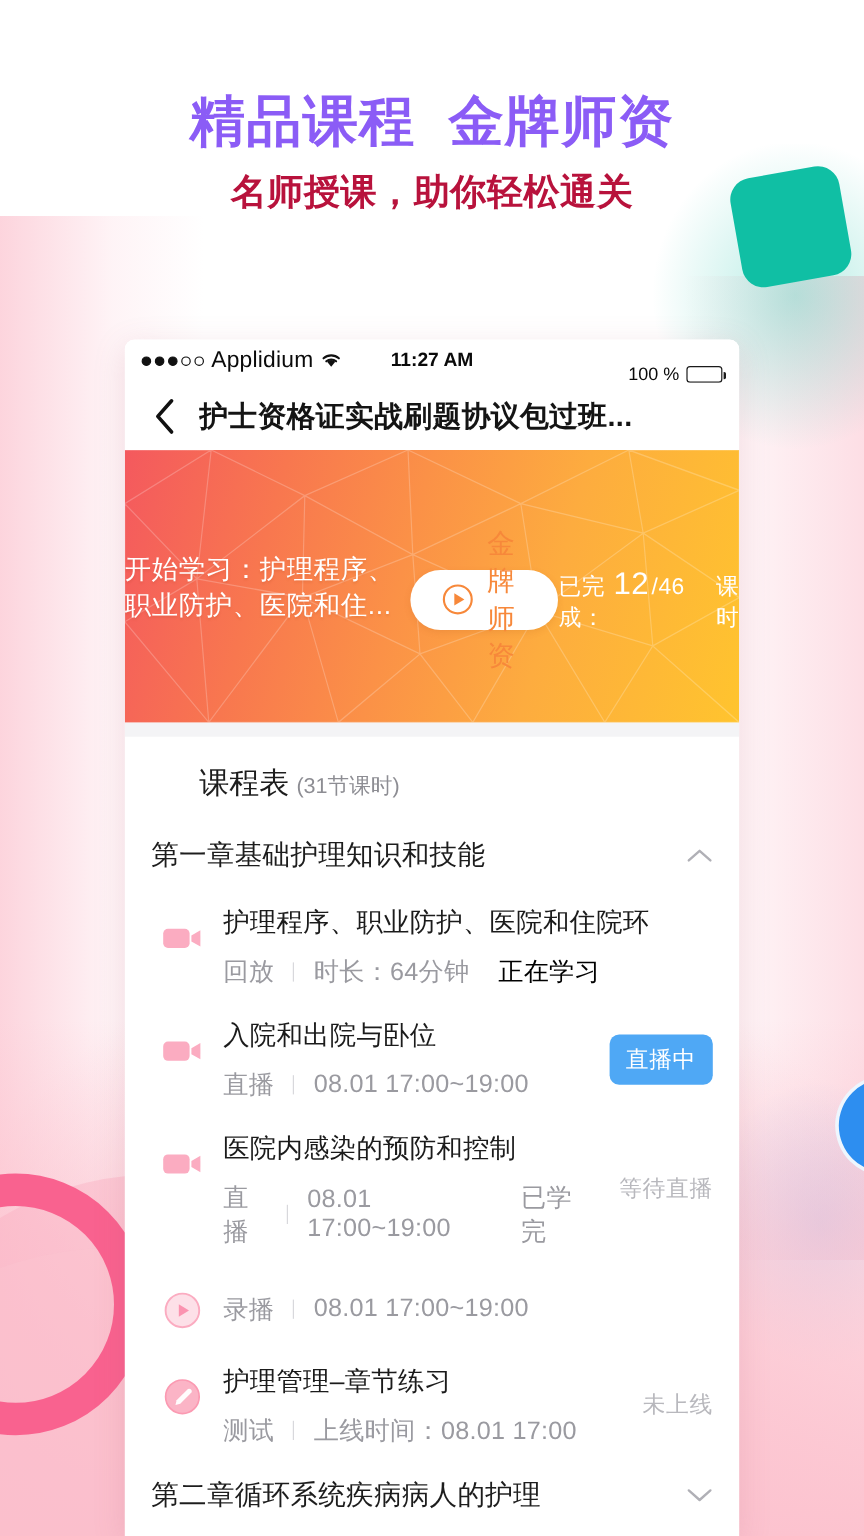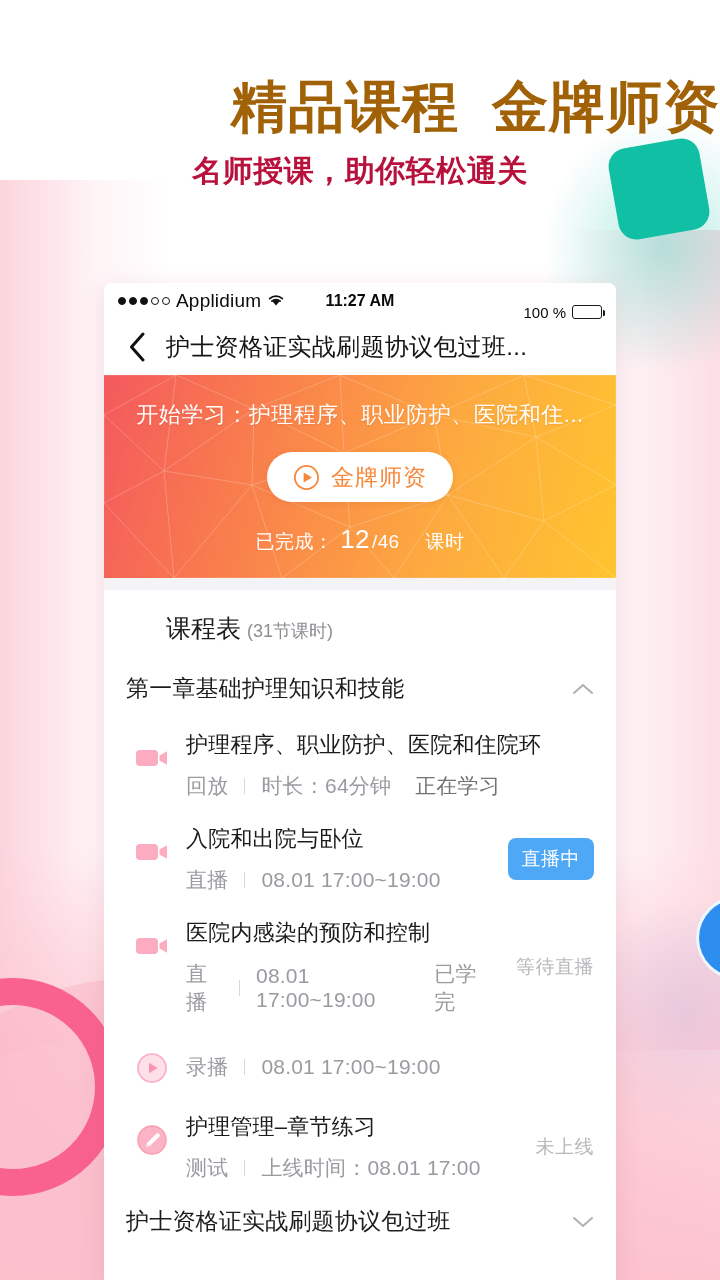--- a/index.html
+++ b/index.html
@@ -105,27 +105,26 @@
   }
 
   
   .headline-wrap {
     position: absolute;
     left: 0; right: 0; top: 76px;
     text-align: center;
     z-index: 5;
   }
   .headline {
-    font-size: 56px;
+    font-size: 46px;
     font-weight: bold;
-    color: #a16207;
+    color: #8b5cf6;
     letter-spacing: 1px;
     line-height: 1.12;
     white-space: pre;
-    text-align: right;
   }
   .subheadline {
     margin-top: 12px;
     font-size: 30px;
     font-weight: bold;
     color: #b8123c;
     letter-spacing: 0.5px;
   }
 
   
@@ -188,30 +187,30 @@
   .nav-back svg { display: block; }
   .nav-title {
     position: absolute;
     left: 62px; right: 20px;
     text-align: left;
     font-size: 24px;
     color: #141414;
     letter-spacing: 0.3px;
     white-space: nowrap;
     overflow: hidden;
+    font-weight: bold;
   }
 
   
   .banner {
     position: relative;
-    height: 203px;
+    height: 227px;
     background: linear-gradient(105deg, #f4595e 0%, #f8774f 24%, #fb9147 45%, #fdac3f 68%, #ffc42e 100%);
     overflow: hidden;
     display: flex;
-    flex-direction: column;
     align-items: center;
     justify-content: center;
   }
   .banner svg.poly { position: absolute; inset: 0; width: 100%; height: 100%; }
   .banner-line {
     position: relative;
     z-index: 2;
     color: #ffffff;
     font-size: 22px;
     letter-spacing: 0.5px;
@@ -306,21 +305,21 @@
     color: #9a9aa0;
     letter-spacing: 0.2px;
   }
   .meta-sep {
     display: inline-block;
     width: 1px; height: 16px;
     background: #d8d8dc;
     margin: 0 16px;
   }
   .meta-gap { display: inline-block; width: 24px; }
-  .meta-learning { color: #737373; }
+  .meta-learning { color: #000000; }
   .meta-done { color: #9a9aa0; }
 
   .lesson-right {
     flex: 0 0 auto;
     display: flex;
     align-items: center;
     align-self: center;
     padding-left: 10px;
   }
   .badge-live {
@@ -535,21 +534,21 @@
                 <span>测试</span>
                 <span class="meta-sep"></span>
                 <span>上线时间：08.01 17:00</span>
               </div>
             </div>
             <div class="lesson-right">
               <span class="badge-muted">未上线</span>
             </div>
           </div>
           <div class="chapter">
-            <div class="chapter-title">护士资格证实战刷题协议包过班</div>
+            <div class="chapter-title">第二章循环系统疾病病人的护理</div>
             <span class="chev"><svg width="22" height="14" viewBox="0 0 22 14">
                 <path d="M2 3 L11 11 L20 3" stroke="#b0b0b6" stroke-width="2" fill="none" stroke-linecap="round" stroke-linejoin="round"></path>
               </svg></span>
           </div>
         </div>
     </div>
 
   </div>
 </div>
 

